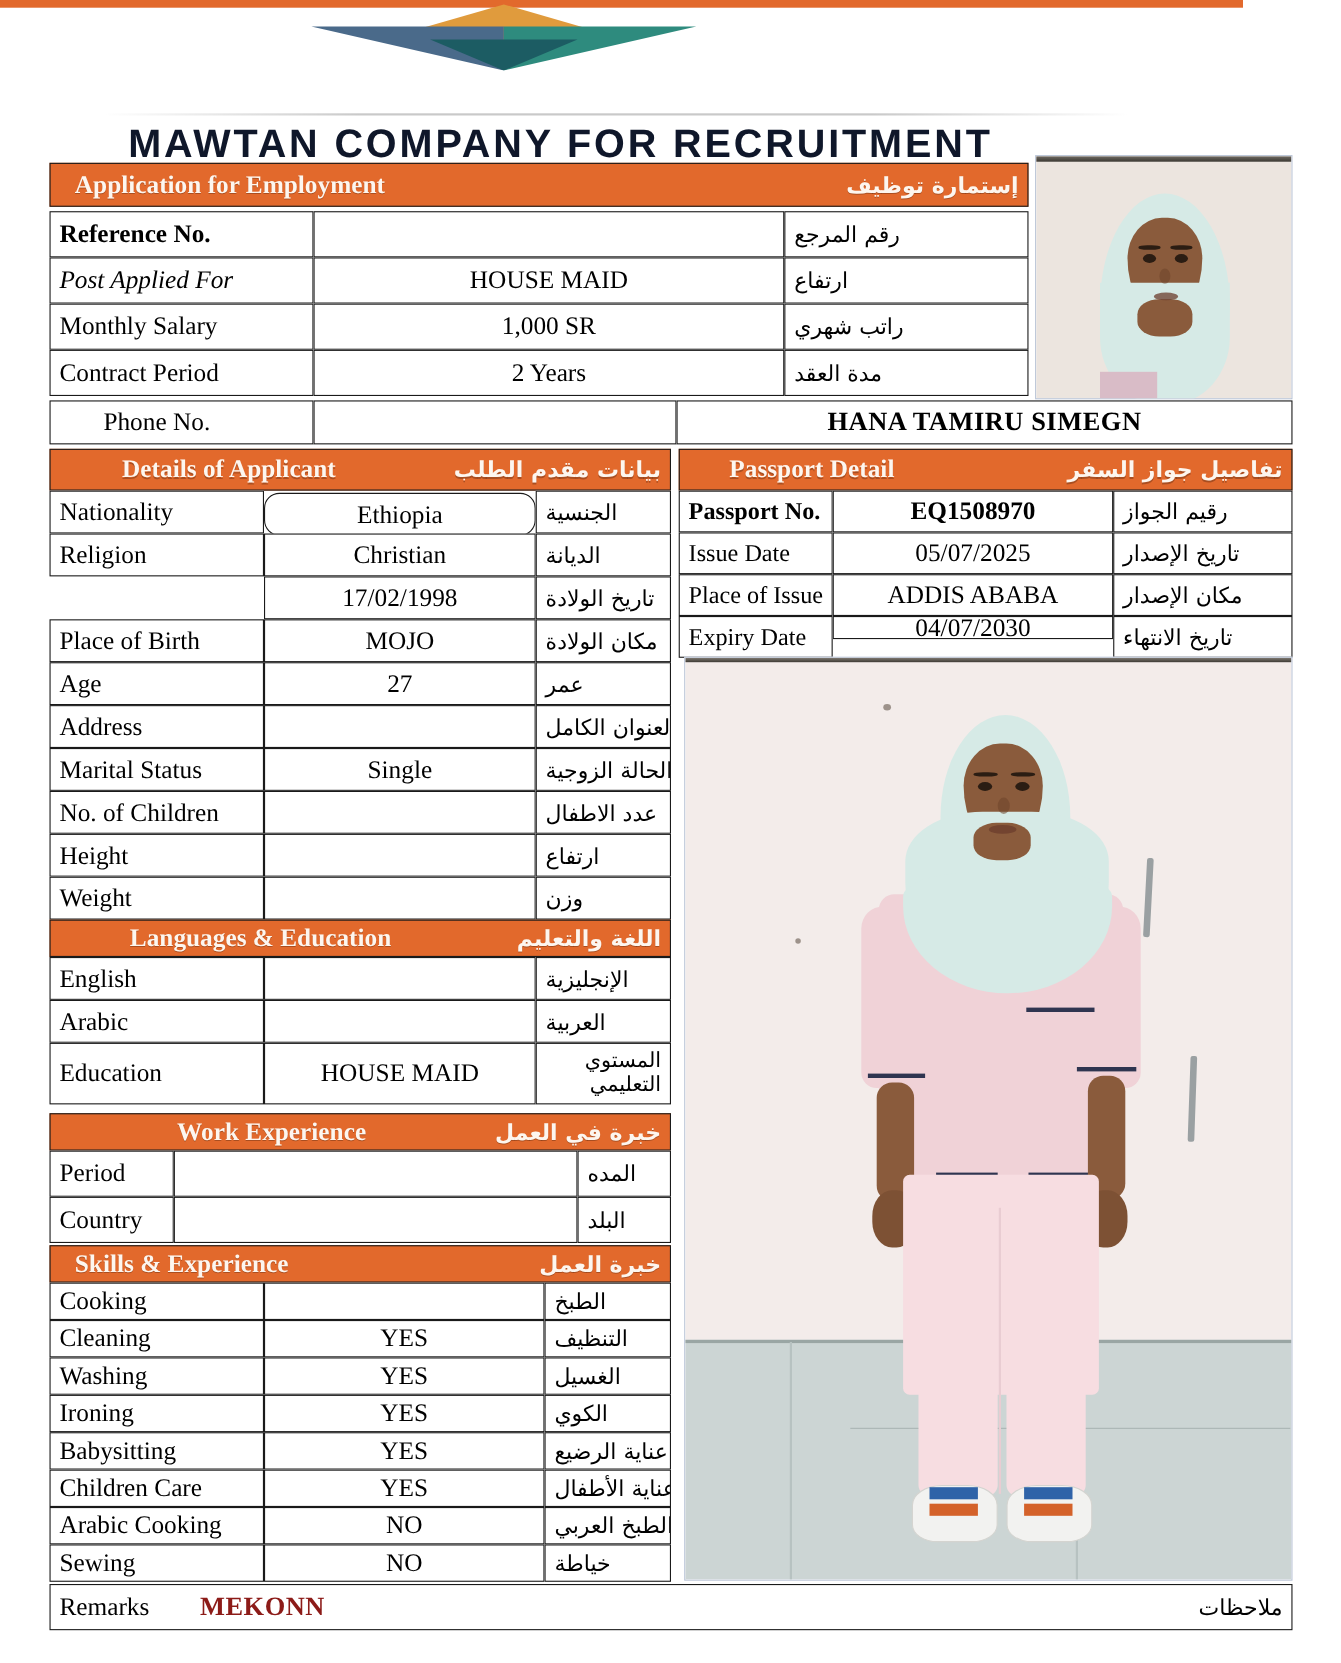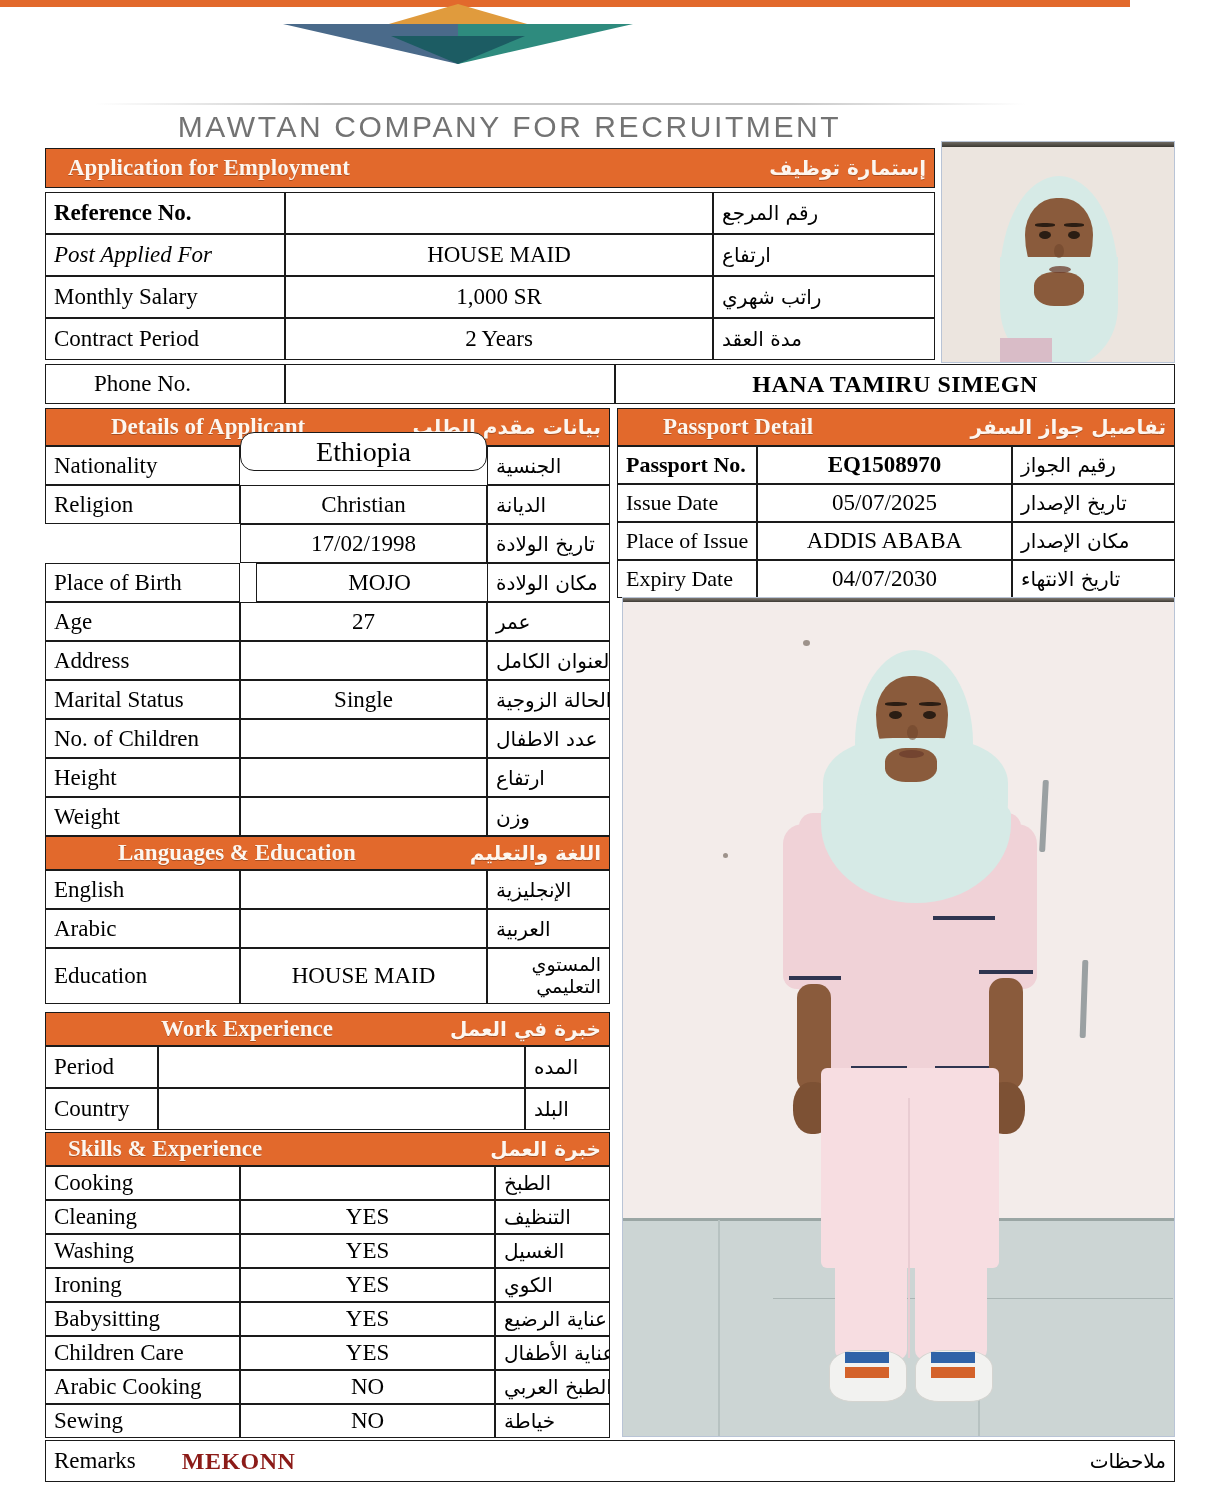--- a/index.html
+++ b/index.html
@@ -24,21 +24,21 @@
   #logo-arabic .l1 { font-size:40px; font-weight:700; letter-spacing:2px; display:block; }
   #logo-arabic .l2 { font-size:19px; font-weight:600; letter-spacing:6px; display:block; margin-top:-4px;}
   #logo-rule {
     position:absolute; left:95px; top:103px; width:930px; height:2px;
     background:linear-gradient(to right,#ffffff,#c9c9c9 25%,#c9c9c9 75%,#ffffff);
   }
   #company-name {
     position:absolute; left:0; top:110px; width:1019px;
     text-align:center;
     font-family:"Liberation Sans", sans-serif;
-    font-weight:normal; font-size:30px; color:#737373;
+    font-weight:bold; font-size:36px; color:#0f172a;
     letter-spacing:2.6px;
   }
 
   
   .cell {
     position:absolute;
     border:1px solid #1a1a1a;
     background:#fff;
     display:flex; align-items:center;
     font-size:22px; color:#000;
@@ -164,29 +164,29 @@
         <div class="nose" style="left:112px;top:102px;width:10px;height:14px;"></div>
         <div class="mouth" style="left:107px;top:124px;width:22px;height:7px;"></div>
         <div style="position:absolute;left:58px;top:196px;width:52px;height:30px;background:#d9bcc7;"></div>
       </div>
     </div>
     <div class="bar" style="left: 45px; top: 408px; width: 565px; height: 38px;">
       <span class="en" style="margin-left: 65px;">Details of Applicant</span>
       <span class="ar" style="margin-left: auto; margin-right: 8px;">بيانات مقدم الطلب</span>
     </div>
     <div class="cell lbl" style="left: 45px; top: 446px; width: 195px; height: 39px; font-size: 23px;">Nationality</div>
-    <div class="cell val" style="left: 240px; top: 432px; width: 247px; height: 39px; font-size: 28px; border-radius: 14px;">Ethiopia</div>
+    <div class="cell val" style="left: 240px; top: 448px; width: 247px; height: 39px; font-size: 23px; border-radius: 14px;">Ethiopia</div>
     <div class="cell ar" style="left: 487px; top: 446px; width: 123px; height: 39px;">الجنسية</div>
     <div class="cell lbl" style="left: 45px; top: 485px; width: 195px; height: 39px; font-size: 23px;">Religion</div>
     <div class="cell val" style="left: 240px; top: 485px; width: 247px; height: 39px; font-size: 23px;">Christian</div>
     <div class="cell ar" style="left: 487px; top: 485px; width: 123px; height: 39px;">الديانة</div>
     <div class="cell val" style="left: 240px; top: 524px; width: 247px; height: 39px; font-size: 23px;">17/02/1998</div>
     <div class="cell ar" style="left: 487px; top: 524px; width: 123px; height: 39px;">تاريخ الولادة</div>
     <div class="cell lbl" style="left: 45px; top: 563px; width: 195px; height: 39px; font-size: 23px;">Place of Birth</div>
-    <div class="cell val" style="left: 256px; top: 563px; width: 247px; height: 39px; font-size: 23px;">MOJO</div>
+    <div class="cell val" style="left: 240px; top: 563px; width: 247px; height: 39px; font-size: 23px;">MOJO</div>
     <div class="cell ar" style="left: 487px; top: 563px; width: 123px; height: 39px;">مكان الولادة</div>
     <div class="cell lbl" style="left: 45px; top: 602px; width: 195px; height: 39px; font-size: 23px;">Age</div>
     <div class="cell val" style="left: 240px; top: 602px; width: 247px; height: 39px; font-size: 23px;">27</div>
     <div class="cell ar" style="left: 487px; top: 602px; width: 123px; height: 39px;">عمر</div>
     <div class="cell lbl" style="left: 45px; top: 641px; width: 195px; height: 39px; font-size: 23px;">Address</div>
     <div class="cell val" style="left: 240px; top: 641px; width: 247px; height: 39px; font-size: 23px;"></div>
     <div class="cell ar" style="left: 487px; top: 641px; width: 123px; height: 39px;">العنوان الكامل</div>
     <div class="cell lbl" style="left: 45px; top: 680px; width: 195px; height: 39px; font-size: 23px;">Marital Status</div>
     <div class="cell val" style="left: 240px; top: 680px; width: 247px; height: 39px; font-size: 23px;">Single</div>
     <div class="cell ar" style="left: 487px; top: 680px; width: 123px; height: 39px;">الحالة الزوجية</div>
@@ -206,21 +206,21 @@
     <div class="cell lbl bold" style="left: 617px; top: 446px; width: 140px; height: 38px; font-size: 22px;">Passport No.</div>
     <div class="cell val bold" style="left: 757px; top: 446px; width: 255px; height: 38px; font-size: 23px;">EQ1508970</div>
     <div class="cell ar" style="left: 1012px; top: 446px; width: 163px; height: 38px;">رقيم الجواز</div>
     <div class="cell lbl" style="left: 617px; top: 484px; width: 140px; height: 38px; font-size: 22px;">Issue Date</div>
     <div class="cell val" style="left: 757px; top: 484px; width: 255px; height: 38px; font-size: 23px;">05/07/2025</div>
     <div class="cell ar" style="left: 1012px; top: 484px; width: 163px; height: 38px;">تاريخ الإصدار</div>
     <div class="cell lbl" style="left: 617px; top: 522px; width: 140px; height: 38px; font-size: 22px;">Place of Issue</div>
     <div class="cell val" style="left: 757px; top: 522px; width: 255px; height: 38px; font-size: 23px;">ADDIS ABABA</div>
     <div class="cell ar" style="left: 1012px; top: 522px; width: 163px; height: 38px;">مكان الإصدار</div>
     <div class="cell lbl" style="left: 617px; top: 560px; width: 140px; height: 38px; font-size: 22px;">Expiry Date</div>
-    <div class="cell val" style="left: 757px; top: 560px; width: 255px; height: 38px; font-size: 23px;">04/07/2030</div>
+    <div class="cell val" style="left: 757px; top: 560px; width: 255px; height: 21px; font-size: 23px;">04/07/2030</div>
     <div class="cell ar" style="left: 1012px; top: 560px; width: 163px; height: 38px;">تاريخ الانتهاء</div>
     <div class="bar" style="left: 45px; top: 836px; width: 565px; height: 34px;">
       <span class="en" style="margin-left: 72px;">Languages &amp; Education</span>
       <span class="ar" style="margin-left: auto; margin-right: 8px;">اللغة والتعليم</span>
     </div>
     <div class="cell lbl" style="left: 45px; top: 870px; width: 195px; height: 39px; font-size: 23px;">English</div>
     <div class="cell val" style="left: 240px; top: 870px; width: 247px; height: 39px; font-size: 23px;"></div>
     <div class="cell ar" style="left: 487px; top: 870px; width: 123px; height: 39px;">الإنجليزية</div>
     <div class="cell lbl" style="left: 45px; top: 909px; width: 195px; height: 39px; font-size: 23px;">Arabic</div>
     <div class="cell val" style="left: 240px; top: 909px; width: 247px; height: 39px; font-size: 23px;"></div>

